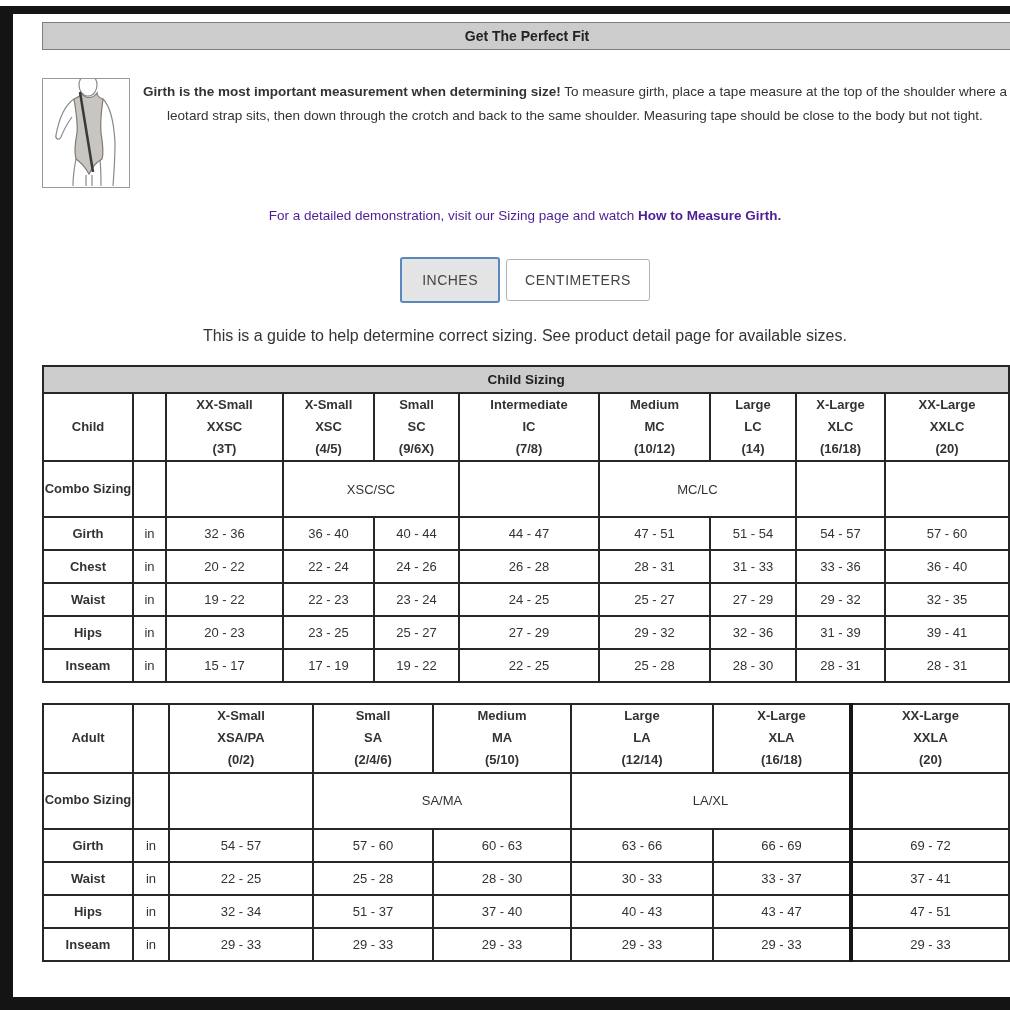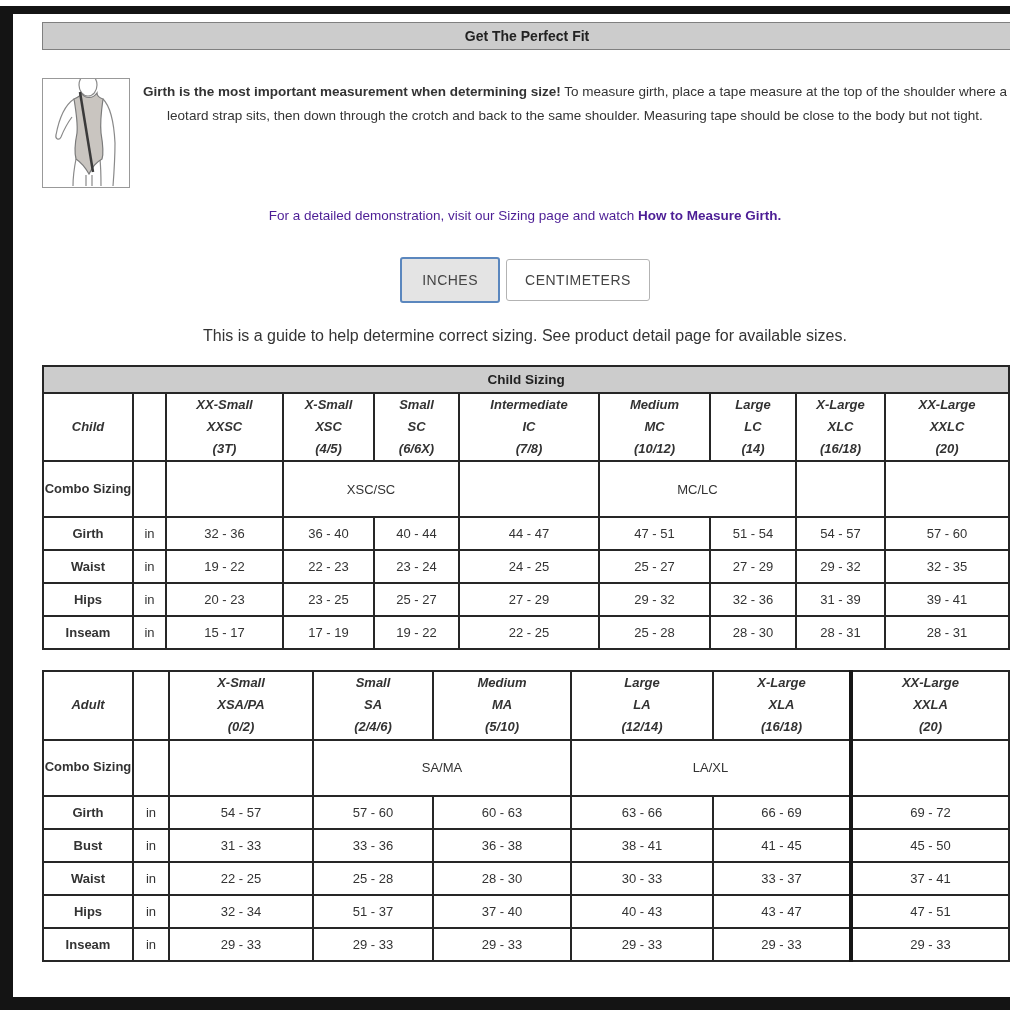--- a/index.html
+++ b/index.html
@@ -49,21 +49,21 @@
 
   table.size-table {
     border-collapse:collapse; table-layout:fixed;
     width:966px; margin-top:20px;
   }
   table.size-table th, table.size-table td {
     border:2px solid #262626; text-align:center; vertical-align:middle;
     font-size:13px; padding:0; color:#333; overflow:hidden;
   }
   tr.section-title th { background:#cccccc; height:27px; font-size:13.5px; font-weight:bold; color:#222; }
-  tr.col-head th { height:64px; font-weight:bold; line-height:1.7;font-style:italic; }
+  tr.col-head th { height:64px; font-weight:bold; line-height:1.7; }
   tr.combo-row th, tr.combo-row td { height:56px; }
   tr.combo-row th.rlabel { line-height:1.6; }
   tr.data-row th, tr.data-row td { height:33px; }
   th.rlabel { font-weight:bold; }
   td.unit { font-weight:normal; }
   .thickL { border-left:4px solid #161616 !important; }
 
   .leo-line { stroke:#3a3a3a; stroke-width:2.5; }
 </style>
 </head>
@@ -133,21 +133,21 @@
             <div>(3T)</div>
           </th>
       <th>
             <div>X-Small</div>
             <div>XSC</div>
             <div>(4/5)</div>
           </th>
       <th>
             <div>Small</div>
             <div>SC</div>
-            <div>(6/6X)</div>
+            <div>(9/6X)</div>
           </th>
       <th>
             <div>Intermediate</div>
             <div>IC</div>
             <div>(7/8)</div>
           </th>
       <th>
             <div>Medium</div>
             <div>MC</div>
             <div>(10/12)</div>
@@ -182,20 +182,32 @@
       <th class="rlabel">Girth</th>
       <td class="unit">in</td>
       <td>32 - 36</td>
       <td>36 - 40</td>
       <td>40 - 44</td>
       <td>44 - 47</td>
       <td>47 - 51</td>
       <td>51 - 54</td>
       <td>54 - 57</td>
       <td>57 - 60</td>
+    </tr>
+    <tr class="data-row">
+      <th class="rlabel">Chest</th>
+      <td class="unit">in</td>
+      <td>20 - 22</td>
+      <td>22 - 24</td>
+      <td>24 - 26</td>
+      <td>26 - 28</td>
+      <td>28 - 31</td>
+      <td>31 - 33</td>
+      <td>33 - 36</td>
+      <td>36 - 40</td>
     </tr>
     <tr class="data-row">
       <th class="rlabel">Waist</th>
       <td class="unit">in</td>
       <td>19 - 22</td>
       <td>22 - 23</td>
       <td>23 - 24</td>
       <td>24 - 25</td>
       <td>25 - 27</td>
       <td>27 - 29</td>
@@ -287,30 +299,20 @@
       <th class="rlabel">Girth</th>
       <td class="unit">in</td>
       <td>54 - 57</td>
       <td>57 - 60</td>
       <td>60 - 63</td>
       <td>63 - 66</td>
       <td>66 - 69</td>
       <td class="thickL">69 - 72</td>
     </tr>
     <tr class="data-row">
-      <th class="rlabel">Bust</th>
-      <td class="unit">in</td>
-      <td>31 - 33</td>
-      <td>33 - 36</td>
-      <td>36 - 38</td>
-      <td>38 - 41</td>
-      <td>41 - 45</td>
-      <td class="thickL">45 - 50</td>
-    </tr>
-    <tr class="data-row">
       <th class="rlabel">Waist</th>
       <td class="unit">in</td>
       <td>22 - 25</td>
       <td>25 - 28</td>
       <td>28 - 30</td>
       <td>30 - 33</td>
       <td>33 - 37</td>
       <td class="thickL">37 - 41</td>
     </tr>
     <tr class="data-row">

